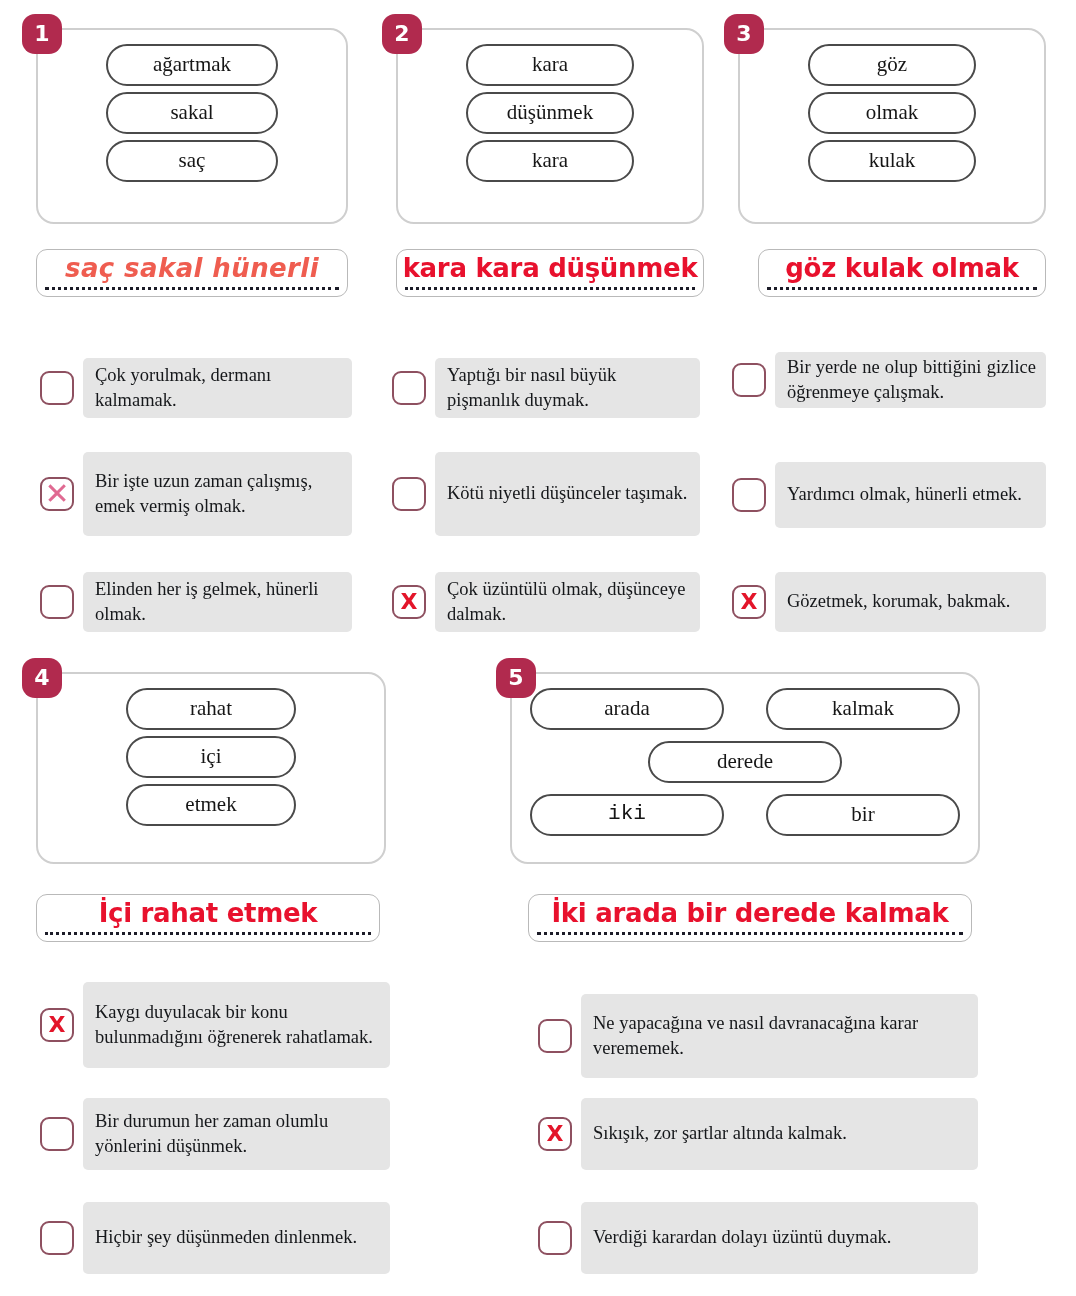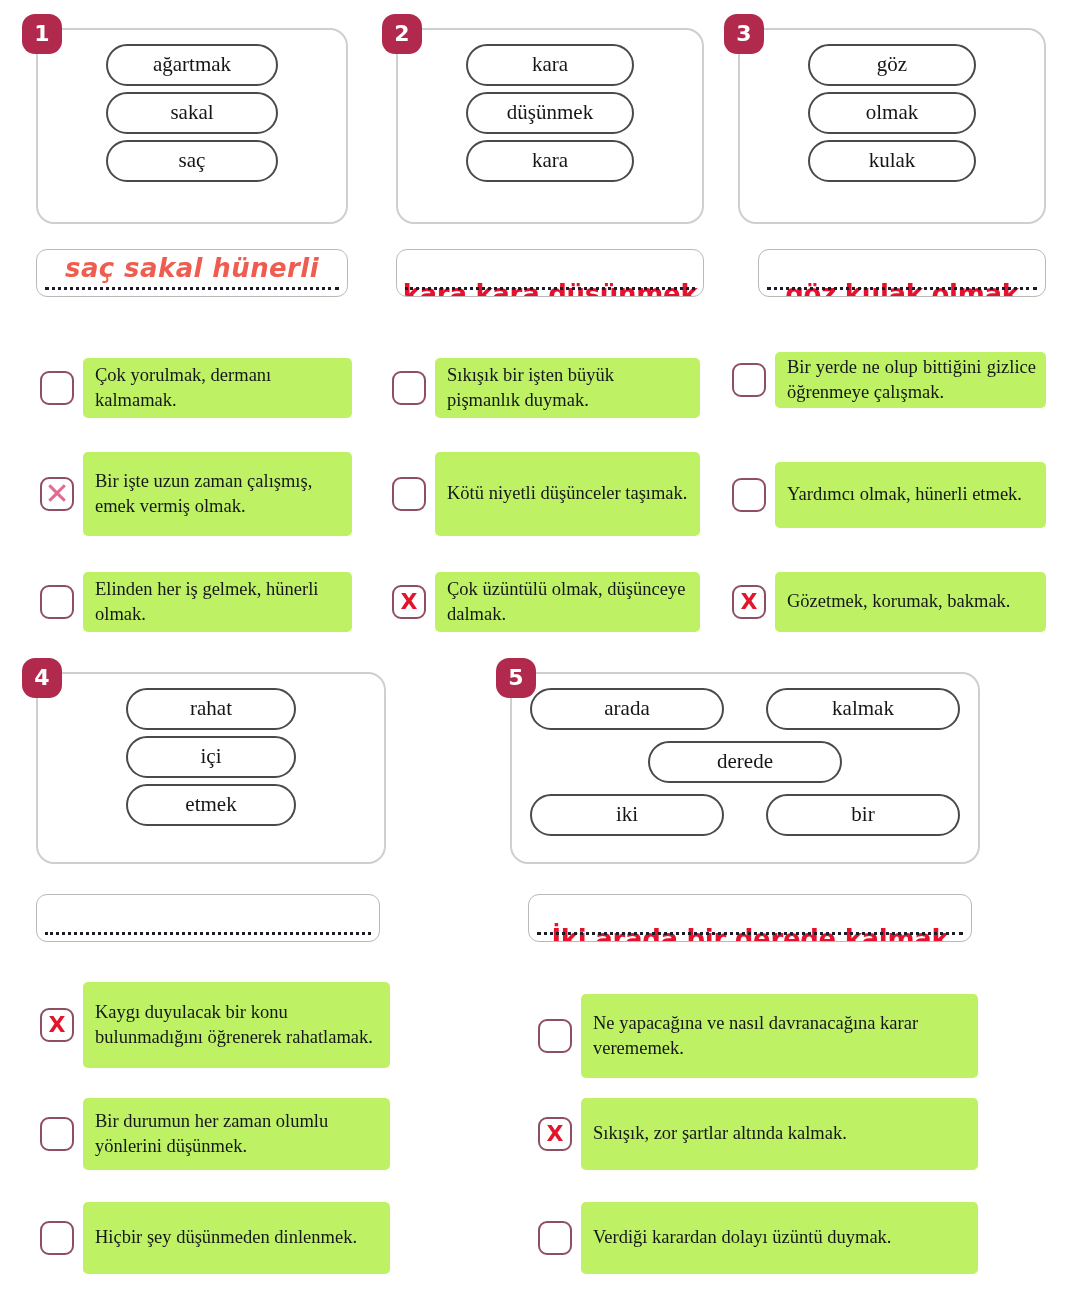--- a/index.html
+++ b/index.html
@@ -71,21 +71,20 @@
     left:0; right:0; top:3px;
     text-align:center;
     white-space:nowrap;
   }
   .anstext.bold {
     font-family:"DejaVu Sans", sans-serif;
     font-weight:bold;
     font-size:26px;
     color:#e8112d;
     letter-spacing:-0.3px;
-    margin-top:26px;
   }
   .anstext.script {
     font-family:"DejaVu Sans", sans-serif;
     font-weight:bold;
     font-style:italic;
     font-size:26px;
     color:#ef5d50;
     letter-spacing:0.4px;
   }
 
@@ -112,21 +111,21 @@
     font-family:"DejaVu Sans", sans-serif;
     font-weight:bold;
     font-size:22px;
     line-height:1;
   }
   .chk .mark.red  { color:#e3152a; }
   .chk .mark.pink { color:#e06a92; font-size:30px; font-weight:normal; }
 
   .opttext {
     flex:1 1 auto;
-    background:#bef264;
+    background:#e5e5e5;
     border-radius:5px;
     font-family:"Liberation Serif", serif;
     font-size:18.5px;
     line-height:1.33;
     color:#15171a;
     padding:9px 10px 10px 12px;
     align-self:stretch;
     display:flex;
     flex-direction:column;
     justify-content:center;
@@ -176,21 +175,21 @@
 </div>
 <div class="qwrap" style="left:396px; top:249px; width:308px;">
   <div class="ansbox">
     <div class="anstext bold">kara kara düşünmek</div>
     <div class="ansline"></div>
   </div>
 </div>
 
 <div class="opt" style="left:392px; top:358px; width:308px; height:60px;">
   <div class="chk"></div>
-  <div class="opttext">Sıkışık bir işten büyük pişmanlık duymak.</div>
+  <div class="opttext">Yaptığı bir nasıl büyük pişmanlık duymak.</div>
 </div>
 <div class="opt" style="left:392px; top:452px; width:308px; height:84px;">
   <div class="chk"></div>
   <div class="opttext">Kötü niyetli düşünceler taşımak.</div>
 </div>
 <div class="opt" style="left:392px; top:572px; width:308px; height:60px;">
   <div class="chk">
       <span class="mark red">X</span>
     </div>
   <div class="opttext">Çok üzüntülü olmak, düşünceye dalmak.</div>
@@ -229,20 +228,21 @@
 <div class="qwrap" style="left:36px; top:672px; width:350px;">
   <div class="card" style="height:192px;">
     <div class="badge">4</div>
     <div class="pill" style="width:170px;">rahat</div>
     <div class="pill" style="width:170px;">içi</div>
     <div class="pill" style="width:170px;">etmek</div>
   </div>
 </div>
 <div class="qwrap" style="left:36px; top:894px; width:344px;">
   <div class="ansbox">
+    <div class="anstext bold">İçi rahat etmek</div>
     <div class="ansline"></div>
   </div>
 </div>
 
 <div class="opt" style="left:40px; top:982px; width:350px; height:86px;">
   <div class="chk">
       <span class="mark red">X</span>
     </div>
   <div class="opttext">Kaygı duyulacak bir konu bulunmadığını öğrenerek rahatlamak.</div>
 </div>
@@ -259,21 +259,21 @@
   <div class="card" style="height:192px; padding:14px 18px 16px 18px;">
     <div class="badge">5</div>
     <div style="display:flex; justify-content:space-between;">
       <div class="pill" style="width:194px; margin:0 0 11px 0;">arada</div>
       <div class="pill" style="width:194px; margin:0 0 11px 0;">kalmak</div>
     </div>
     <div style="display:flex; justify-content:center;">
       <div class="pill" style="width:194px; margin:0 0 11px 0;">derede</div>
     </div>
     <div style="display:flex; justify-content:space-between;">
-      <div class="pill" style="width:194px; margin:0;">iki</div>
+      <div class="pill" style="width:194px; margin:0;font-family:Liberation Mono, monospace;">iki</div>
       <div class="pill" style="width:194px; margin:0;">bir</div>
     </div>
   </div>
 </div>
 <div class="qwrap" style="left:528px; top:894px; width:444px;">
   <div class="ansbox">
     <div class="anstext bold">İki arada bir derede kalmak</div>
     <div class="ansline"></div>
   </div>
 </div>

